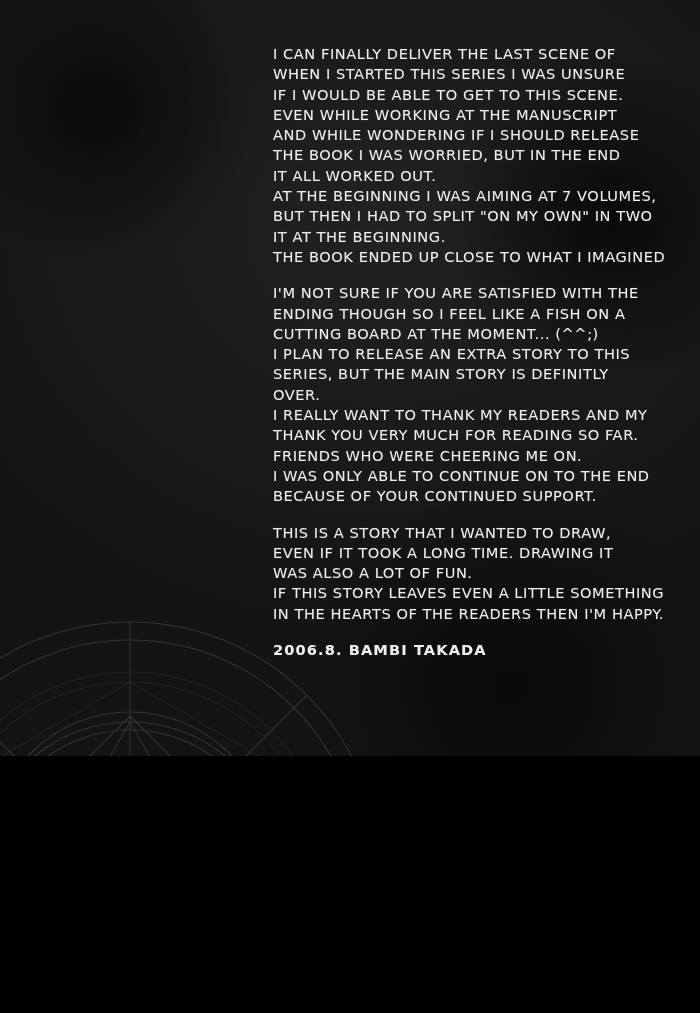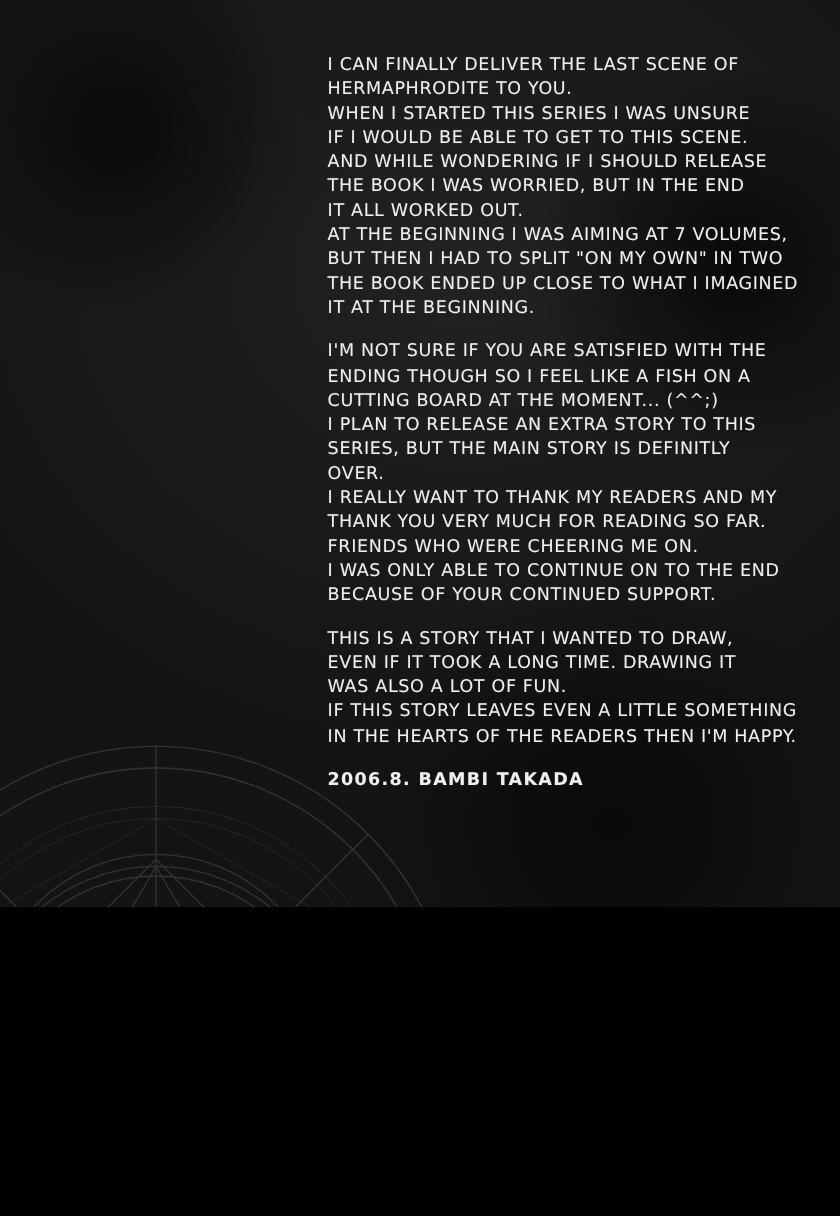--- a/index.html
+++ b/index.html
@@ -127,30 +127,30 @@
         <circle cx="260" cy="260" r="200"></circle>
         <circle cx="260" cy="260" r="190"></circle>
         <polygon points="260,70 425,165 425,355 260,450 95,355 95,165"></polygon>
       </g>
     </svg>
   </div>
 
   <div id="afterword">
     <div class="para">
       <div class="line">I can finally deliver the last scene of</div>
-      <div class="line">Hermaphrodite to you.</div>
       <div class="line">When I started this series I was unsure</div>
       <div class="line">if I would be able to get to this scene.</div>
+      <div class="line">Even while working at the manuscript</div>
       <div class="line">and while wondering if I should release</div>
       <div class="line">the book I was worried, but in the end</div>
       <div class="line">it all worked out.</div>
       <div class="line">At the beginning I was aiming at 7 volumes,</div>
       <div class="line">but then I had to split "On my own" in two</div>
+      <div class="line">it at the beginning.</div>
       <div class="line">the book ended up close to what I imagined</div>
-      <div class="line">it at the beginning.</div>
     </div>
 
     <div class="para">
       <div class="line">I'm not sure if you are satisfied with the</div>
       <div class="line">ending though so I feel like a fish on a</div>
       <div class="line">cutting board at the moment... (^^;)</div>
       <div class="line">I plan to release an extra story to this</div>
       <div class="line">series, but the main story is definitly</div>
       <div class="line">over.</div>
       <div class="line">I really want to thank my readers and my</div>

